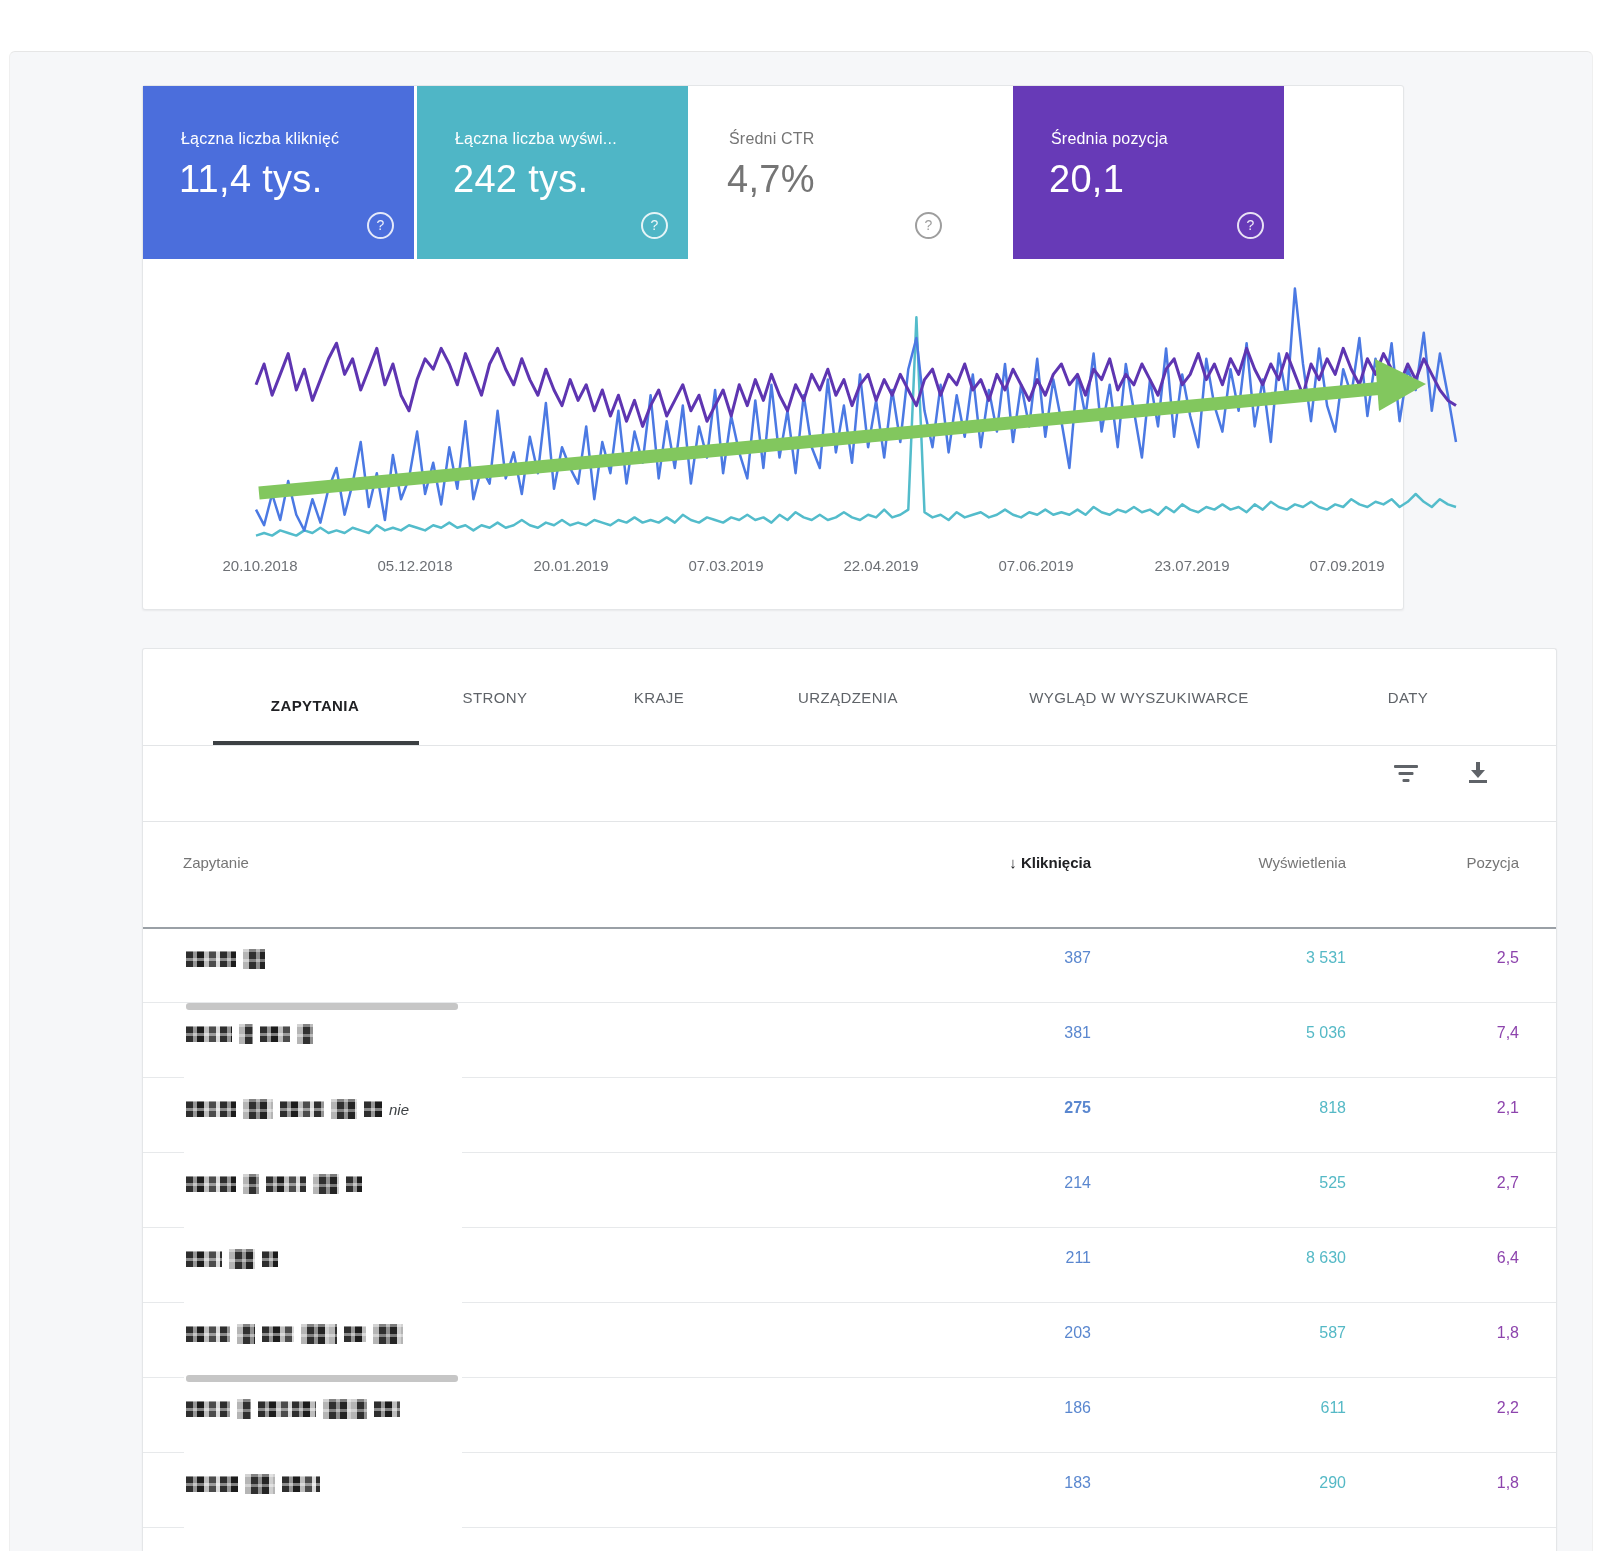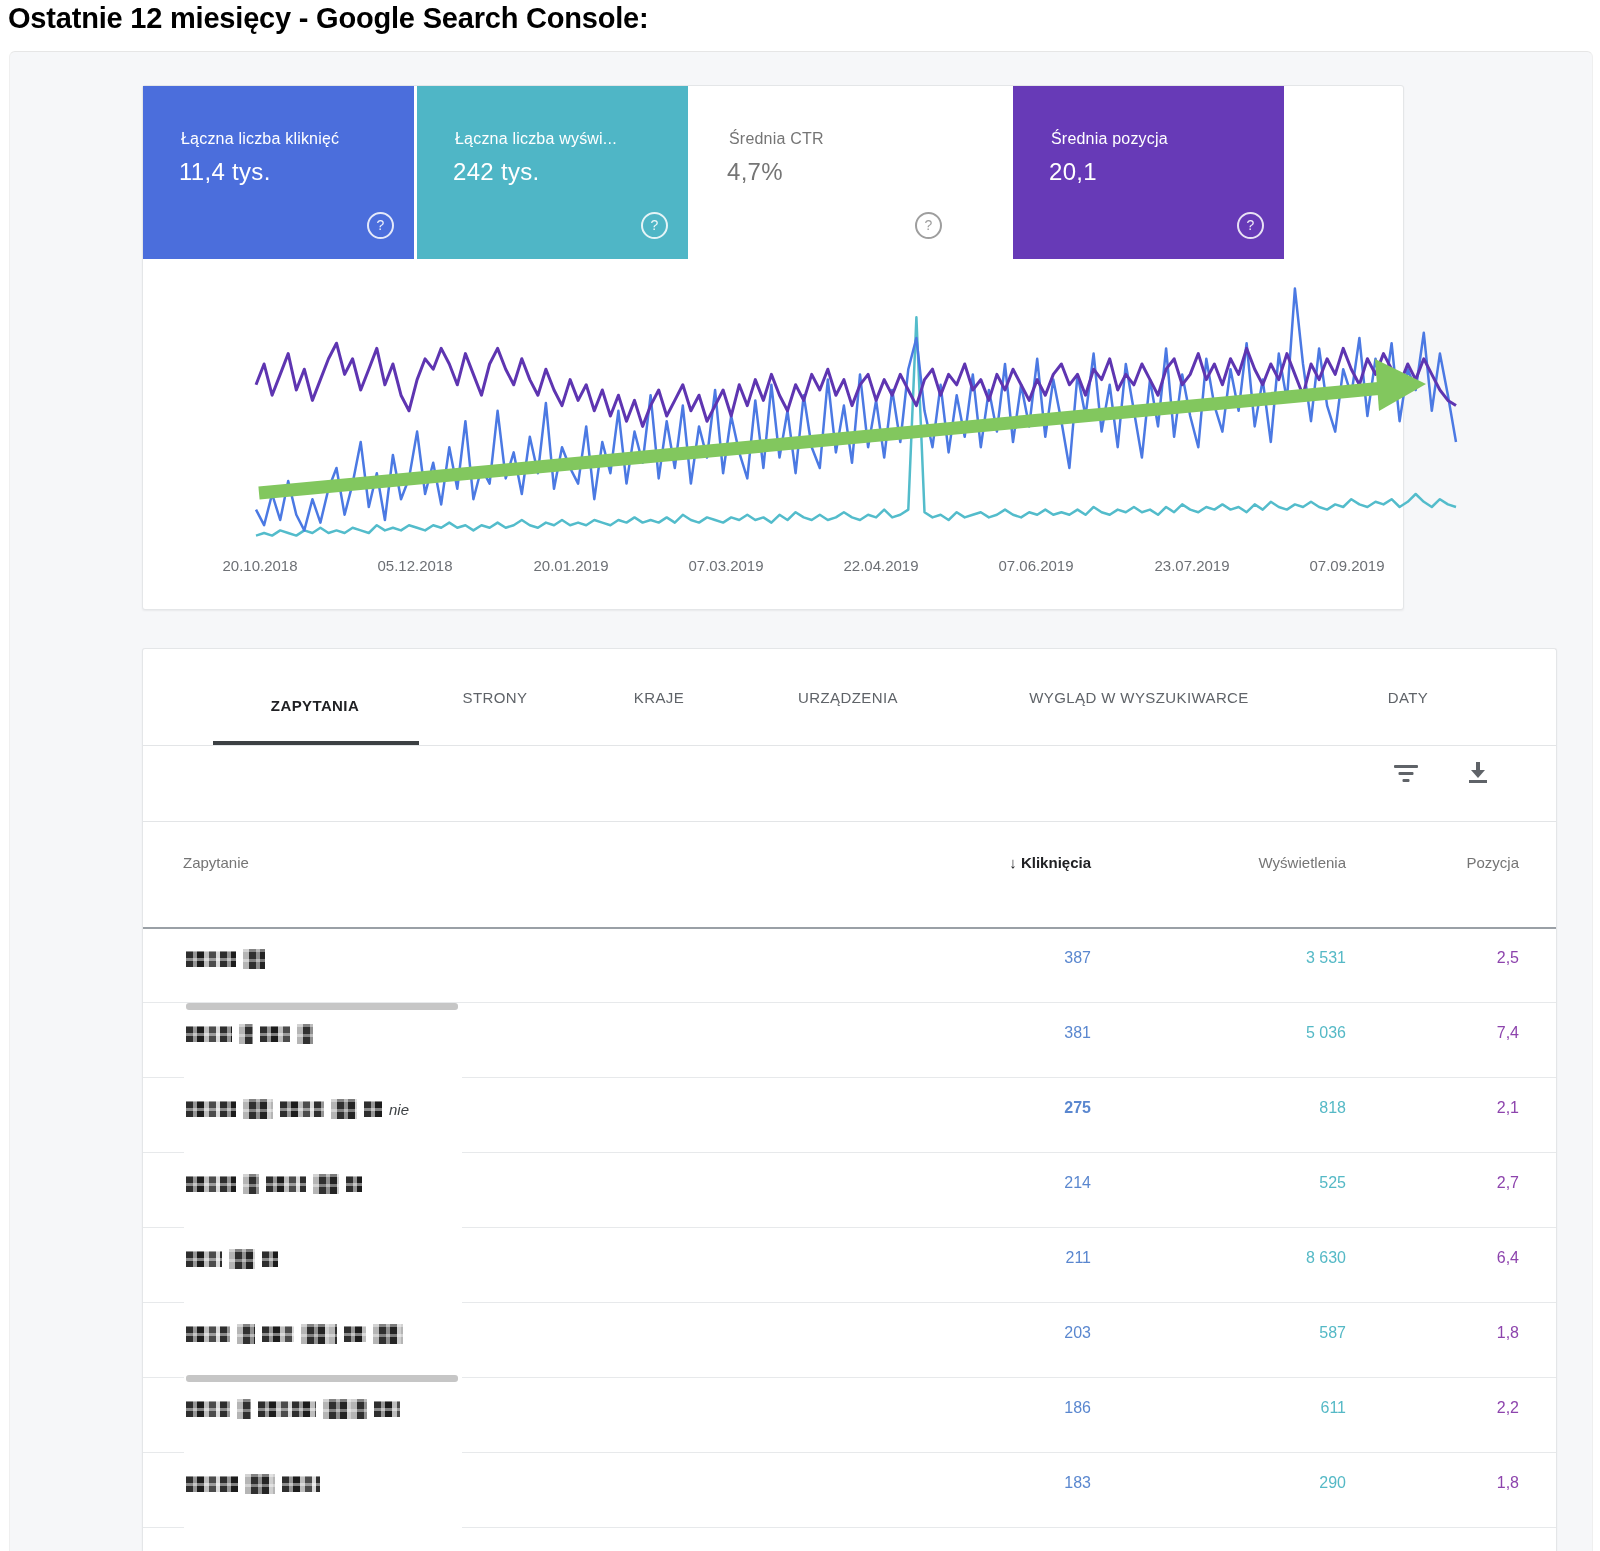--- a/index.html
+++ b/index.html
@@ -9,21 +9,21 @@
   .page-title{position:absolute;left:8px;top:2px;font-size:29px;font-weight:bold;color:#000;letter-spacing:-0.2px;}
 
   
   .canvas{position:absolute;left:9px;top:51px;width:1582px;height:1500px;background:#f6f7f9;border-top:1px solid #e6e6e6;border-left:1px solid #efefef;border-right:1px solid #efefef;border-radius:6px 6px 0 0;}
 
   
   .chart-panel{position:absolute;left:142px;top:85px;width:1262px;height:525px;background:#fff;border:1px solid #e4e6e8;border-radius:3px;box-shadow:0 1px 2px rgba(0,0,0,.06);box-sizing:border-box;}
   .cards-row{position:absolute;left:0;top:0;height:173px;display:flex;}
   .metric-card{position:relative;width:271px;height:173px;margin-right:3px;box-sizing:border-box;}
   .metric-card .m-label{position:absolute;left:38px;top:44px;font-size:16px;letter-spacing:.2px;}
-  .metric-card .m-value{position:absolute;left:36px;top:72px;font-size:24px;letter-spacing:.3px;text-align:right;}
+  .metric-card .m-value{position:absolute;left:36px;top:72px;font-size:38px;letter-spacing:.3px;text-align:right;}
   .help-icon{position:absolute;right:20px;bottom:20px;width:23px;height:23px;border:2px solid rgba(255,255,255,.85);border-radius:50%;font-size:14px;line-height:23px;text-align:center;color:rgba(255,255,255,.9);}
   .metric-card.white-card .help-icon{border-color:#9e9e9e;color:#9e9e9e;}
 
   .chart-svg{position:absolute;left:0;top:173px;}
   .x-label{position:absolute;top:471px;width:140px;text-align:center;font-size:15px;color:#6d7075;}
 
   
   .table-panel{position:absolute;left:142px;top:648px;width:1415px;height:903px;background:#fff;border:1px solid #e4e6e8;border-bottom:none;border-radius:3px 3px 0 0;box-shadow:0 1px 2px rgba(0,0,0,.06);box-sizing:border-box;overflow:hidden;}
 
   .tab{position:absolute;top:40px;transform:translateX(-50%);font-size:15px;letter-spacing:.4px;color:#5f6368;cursor:pointer;white-space:nowrap;}
@@ -57,37 +57,36 @@
     background-image:
       repeating-linear-gradient(0deg, rgba(255,255,255,0) 0 7px, rgba(255,255,255,.4) 7px 10px),
       repeating-linear-gradient(90deg,#b5b5b5 0 6px,#303030 6px 13px,#8f8f8f 13px 17px,#242424 17px 24px,#cfcfcf 24px 28px);}
   .query-suffix{font-size:15px;color:#3c4043;vertical-align:middle;}
 </style>
 </head>
 <body>
 
 <div id="stage">
 
-  <div class="page-title">Ostatnie 12 miesięcy - Google Search Console:</div>
   <div class="canvas"></div>
 
   <div class="chart-panel">
     <div class="cards-row">
       <div class="metric-card" style="background: rgb(75, 110, 220); color: rgb(255, 255, 255);">
         <div class="m-label">Łączna liczba kliknięć</div>
         <div class="m-value">11,4 tys.</div>
         <div class="help-icon">?</div>
       </div>
       <div class="metric-card" style="background: rgb(79, 182, 198); color: rgb(255, 255, 255);">
         <div class="m-label">Łączna liczba wyświ...</div>
         <div class="m-value">242 tys.</div>
         <div class="help-icon">?</div>
       </div>
       <div class="metric-card white-card" style="background: rgb(255, 255, 255); color: rgb(117, 117, 117);">
-        <div class="m-label">Średnia CTR</div>
+        <div class="m-label">Średni CTR</div>
         <div class="m-value">4,7%</div>
         <div class="help-icon">?</div>
       </div>
       <div class="metric-card" style="background: rgb(103, 58, 183); color: rgb(255, 255, 255); margin-left: 48px;">
         <div class="m-label">Średnia pozycja</div>
         <div class="m-value">20,1</div>
         <div class="help-icon">?</div>
       </div>
     </div>
 

